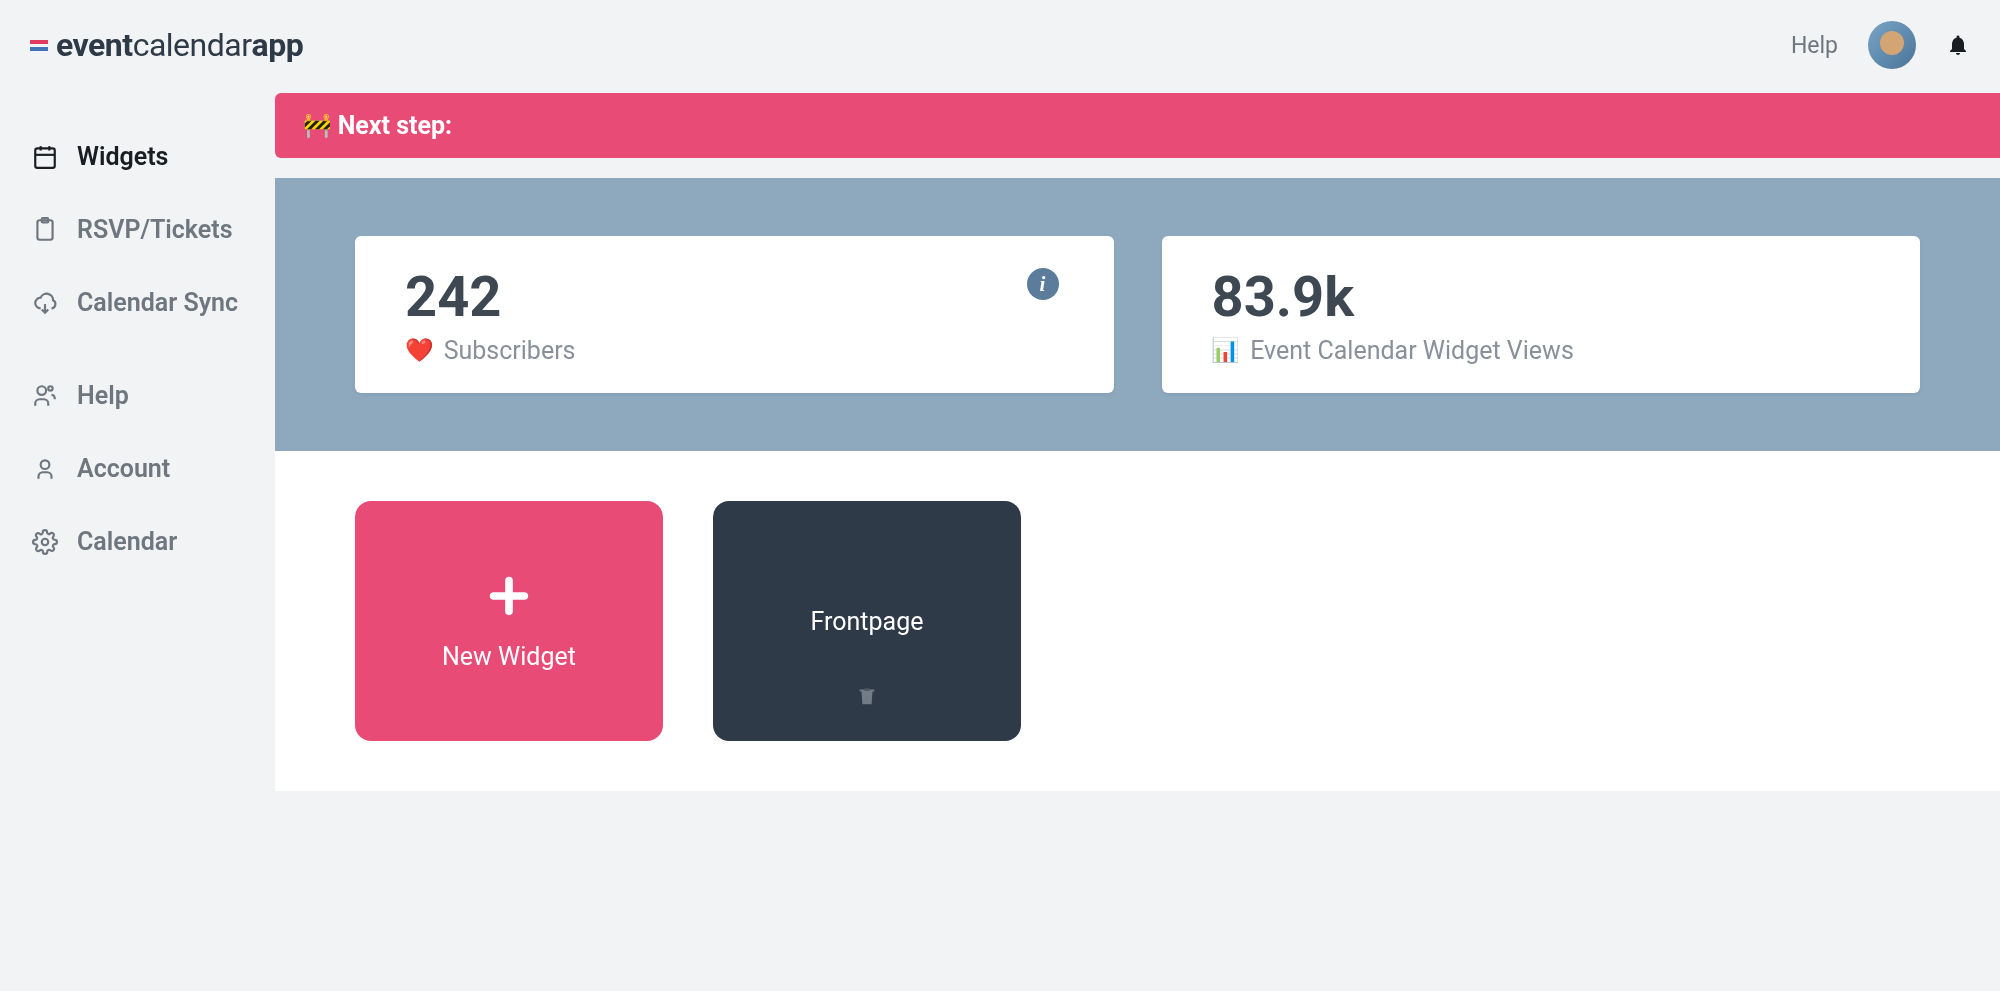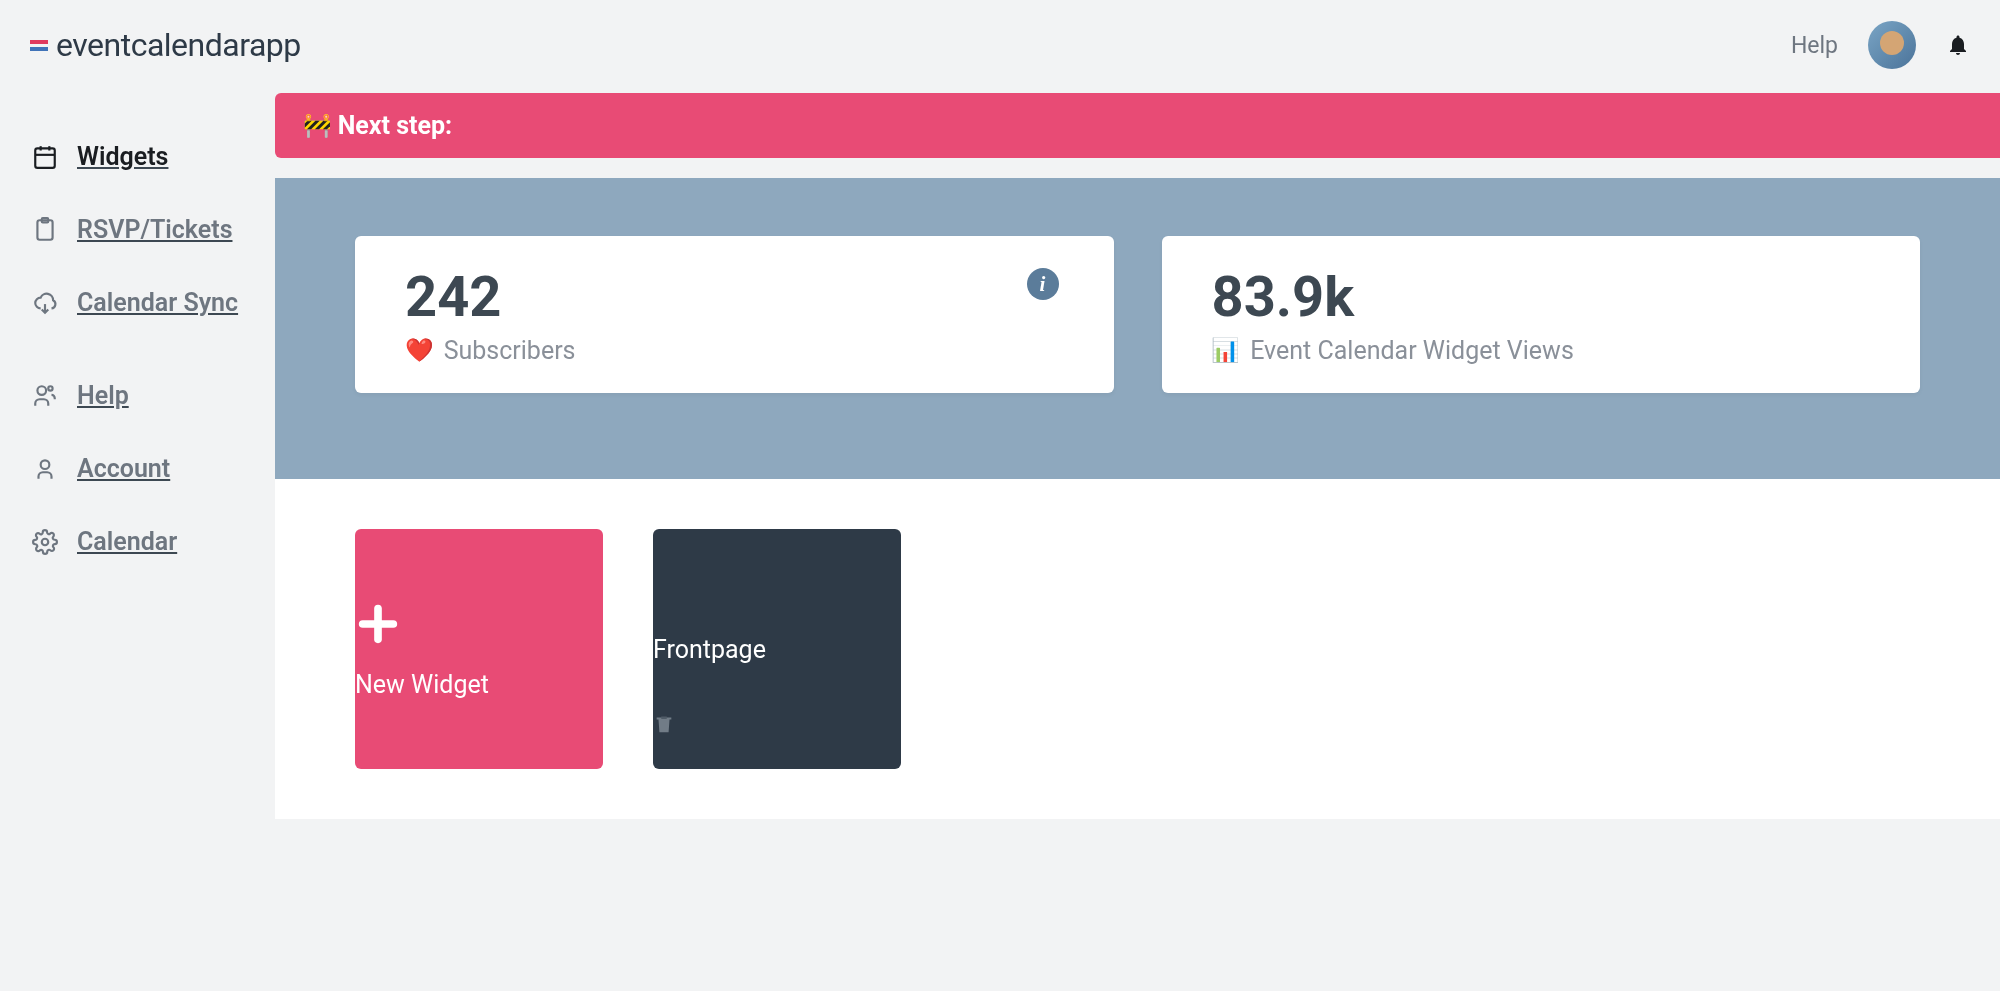--- a/index.html
+++ b/index.html
@@ -36,21 +36,21 @@
       width: 18px;
       height: 4px;
     }
     .logo-text {
       font-size: 32px;
       font-weight: 400;
       color: #2e3a47;
       letter-spacing: -0.5px;
     }
     .logo-text .bold {
-      font-weight: 400;
+      font-weight: 700;
     }
     .header-right {
       display: flex;
       align-items: center;
       gap: 30px;
     }
     .help-link {
       font-size: 23px;
       color: #6e7680;
       cursor: pointer;
@@ -78,21 +78,20 @@
       cursor: pointer;
       display: flex;
       align-items: center;
     }
     .content-wrapper {
       display: flex;
     }
     .sidebar {
       width: 275px;
       padding: 30px 0 0 30px;
-      text-decoration: underline;
     }
     .sidebar-item {
       display: flex;
       align-items: center;
       gap: 17px;
       padding: 22px 0;
       cursor: pointer;
       font-size: 25px;
       color: #6e7680;
       font-weight: 600;
@@ -122,21 +121,21 @@
       border-radius: 6px 0 0 6px;
       display: flex;
       align-items: center;
       gap: 6px;
     }
     .next-step-banner .strong {
       font-weight: 700;
     }
     .stats-section {
       background: #8ea8be;
-      padding: 58px 80px 86px 80px;
+      padding: 58px 80px 58px 80px;
       display: flex;
       gap: 48px;
       margin-top: 20px;
     }
     .stat-card {
       background: #fff;
       border-radius: 6px;
       padding: 28px 36px 28px 50px;
       flex: 1;
       position: relative;
@@ -181,26 +180,26 @@
       font-size: 38px;
       font-weight: 700;
       color: #3d4852;
       margin-bottom: 30px;
     }
     .widgets-grid {
       display: flex;
       gap: 50px;
     }
     .widget-card {
-      width: 248px;
+      width: 308px;
       height: 240px;
-      border-radius: 6px;
+      border-radius: 16px;
       display: flex;
       flex-direction: column;
-      align-items: flex-start;
+      align-items: center;
       justify-content: center;
       cursor: pointer;
       color: #fff;
       font-size: 25px;
       position: relative;
     }
     .widget-card.new {
       background: #e84b75;
     }
     .widget-card.existing {

